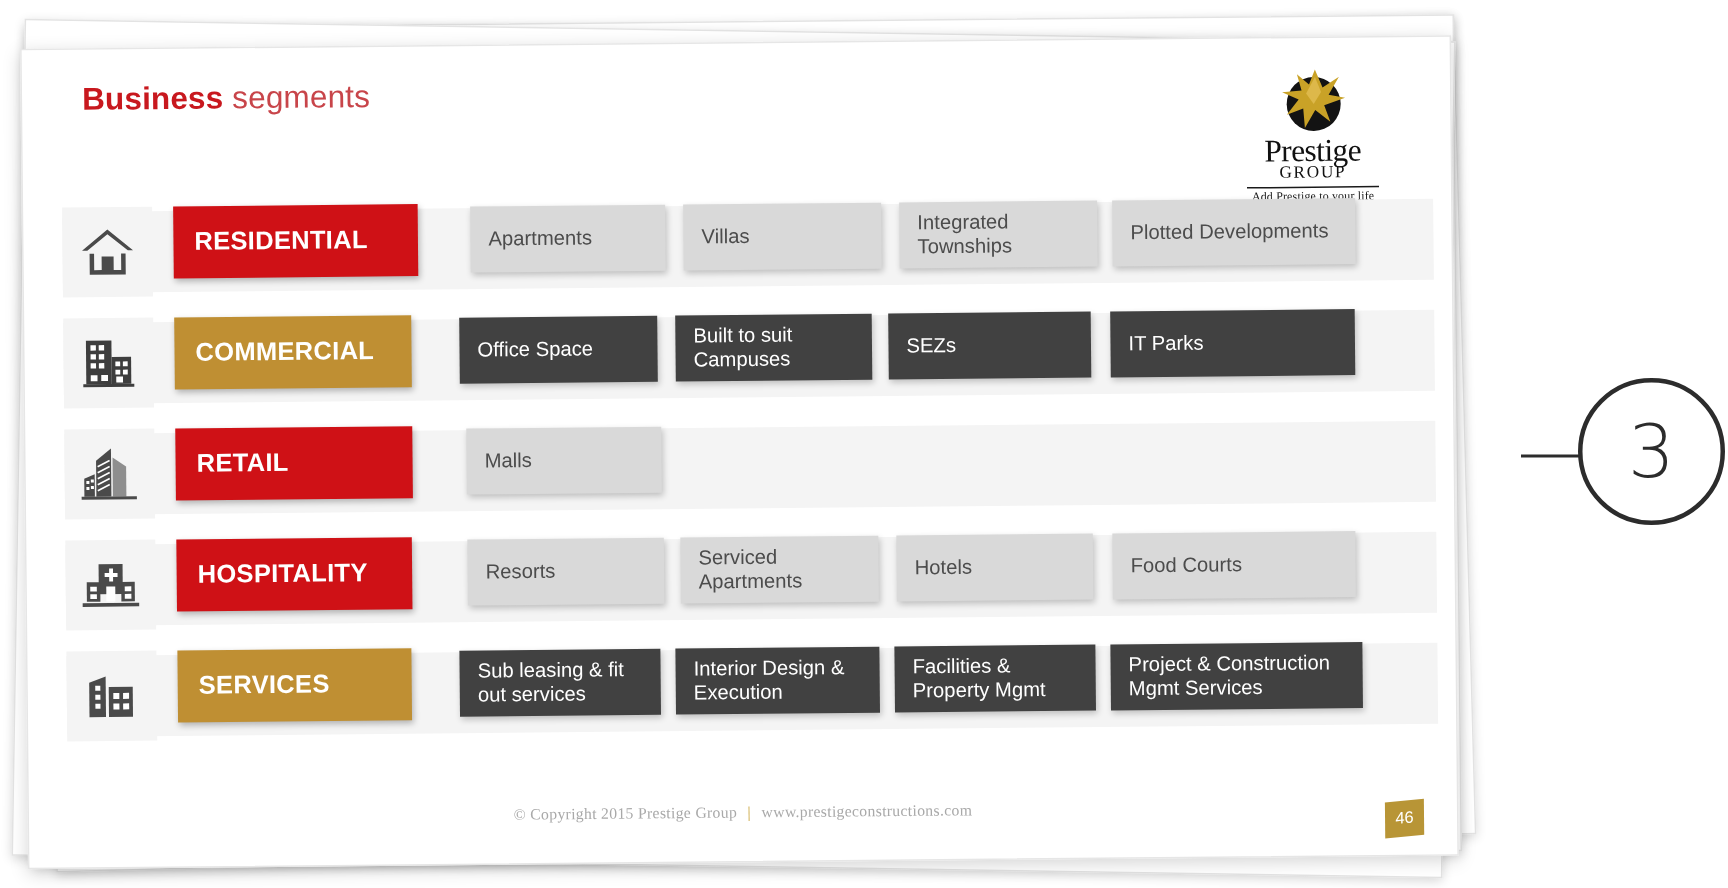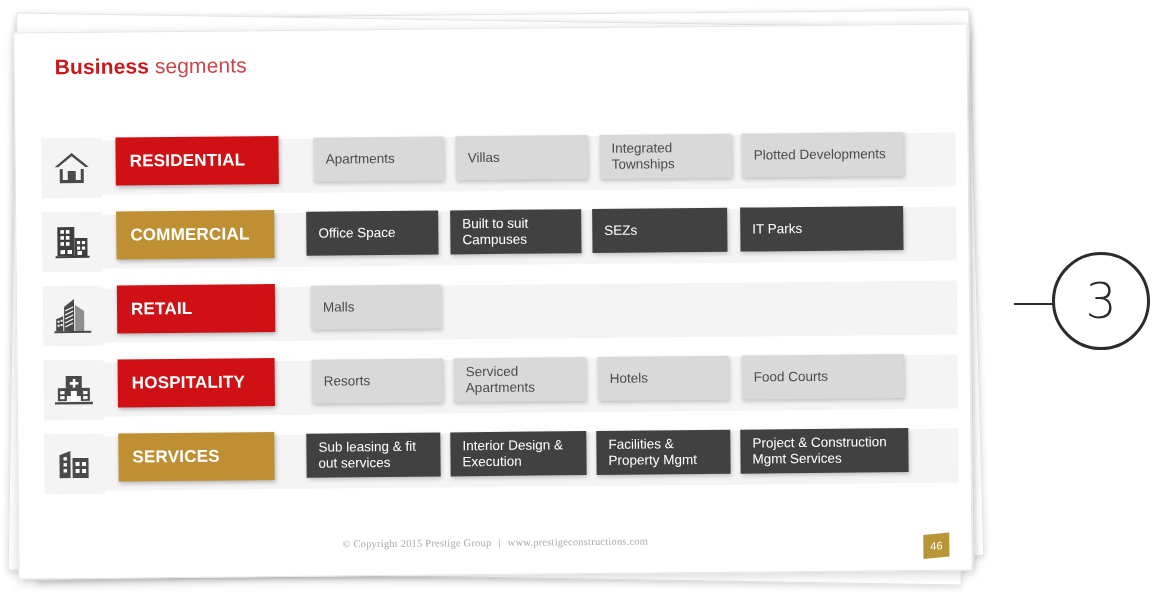--- a/index.html
+++ b/index.html
@@ -263,20 +263,33 @@
   <div class="stack-card stack-1"></div>
   <div class="stack-card stack-2"></div>
   <div class="stack-card stack-3"></div>
 
   <div id="slide">
 
     <div class="slide-title">
       <span class="bold">Business</span><span class="light"> segments</span>
     </div>
 
+    <div class="logo-box">
+      <div class="logo-mark">
+        <div class="logo-disc"></div>
+        <svg class="logo-bird" width="46" height="44" viewBox="0 0 46 44">
+          <path d="M24 1 L29 13 L40 6 L33 18 L44 20 L30 25 L34 36 L24 28 L17 40 L16 27 L5 31 L13 21 L2 16 L15 15 L12 4 L20 11 Z" fill="#c9a227"></path>
+          <path d="M24 6 L28 16 L23 24 L18 17 Z" fill="#ddb84a"></path>
+        </svg>
+      </div>
+      <div class="logo-word">Prestige</div>
+      <div class="logo-group">GROUP</div>
+      <div class="logo-rule"></div>
+      <div class="logo-tag">Add Prestige to your life</div>
+    </div>
 
     <div id="rows">
         <div class="seg-row">
           <div class="row-strip" style="background: rgb(244, 244, 244);"></div>
           <div class="icon-cell">
             <svg width="38" height="34" viewBox="0 0 38 34">
               <path d="M19 2 L36 16 L32.5 16 L19 5.2 L5.5 16 L2 16 Z" fill="#4a4a4a"></path>
               <path d="M7 18 L7 32 L31 32 L31 18 L28 18 L28 29 L23 29 L23 20 L15 20 L15 29 L10 29 L10 18 Z" fill="#4a4a4a"></path>
             </svg>
           </div>

